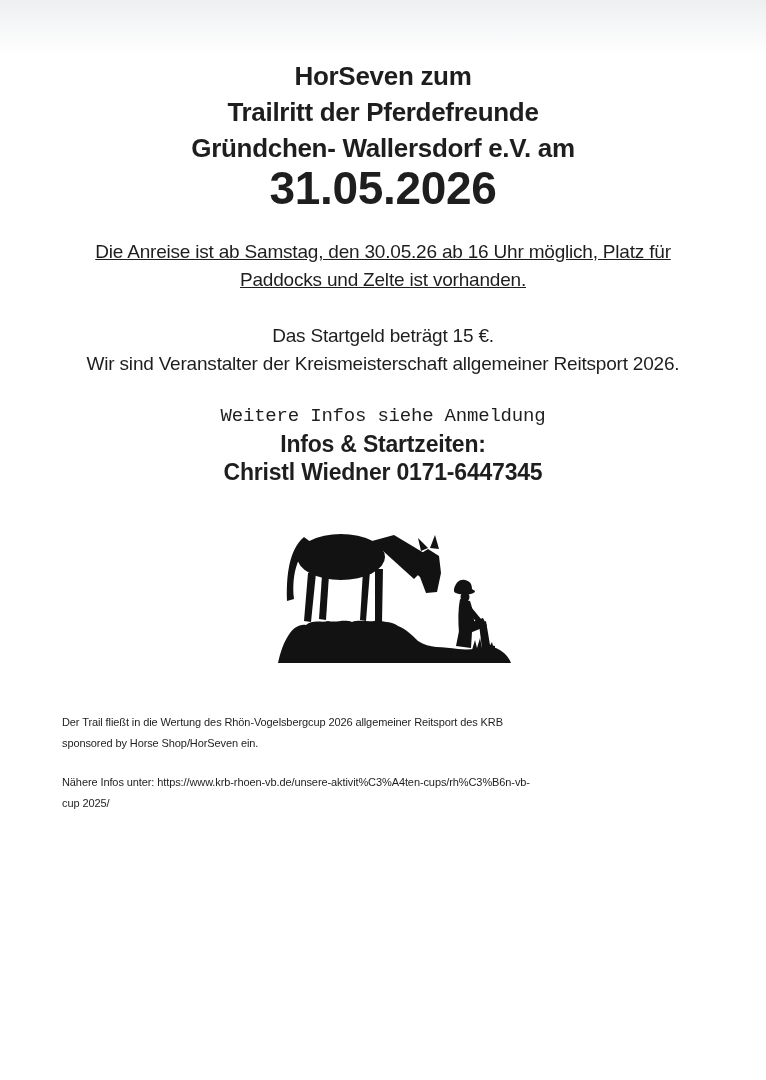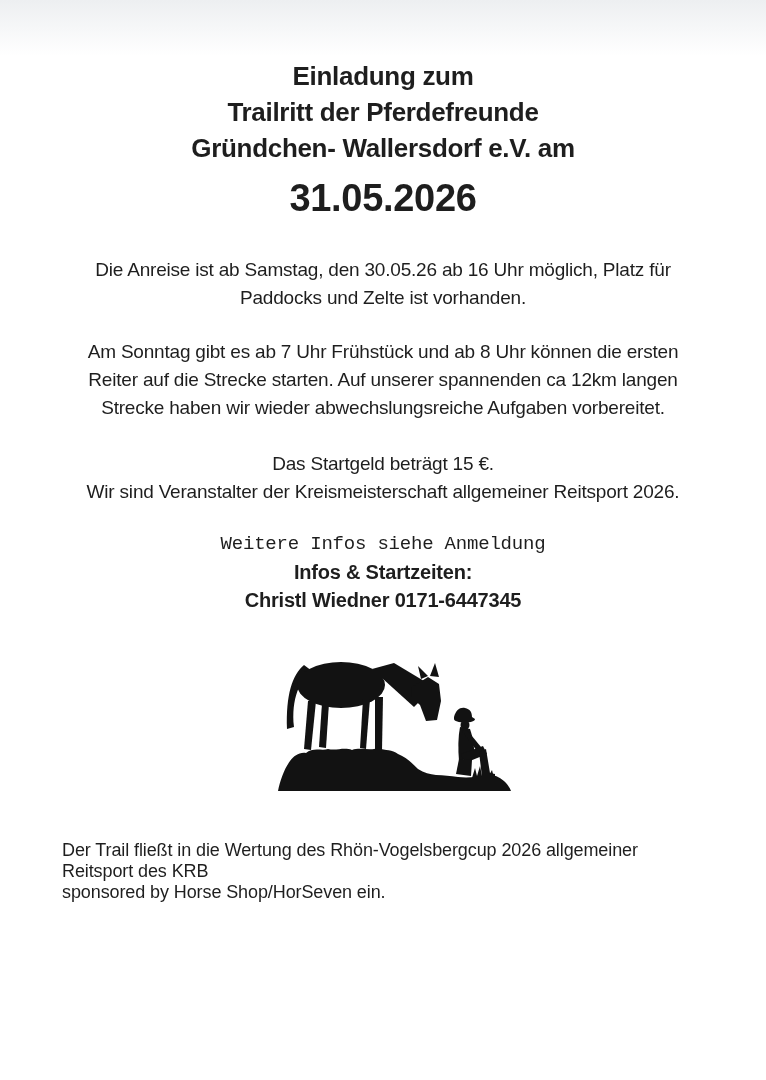--- a/index.html
+++ b/index.html
@@ -24,80 +24,77 @@
   }
   .pre { white-space: pre-line; }
   .title {
     margin: 0;
     font-size: 26px;
     font-weight: 700;
     line-height: 36px;
     letter-spacing: -0.3px;
   }
   .date {
-    margin: 10px;
-    font-size: 38px;
+    margin: 0;
+    font-size: 46px;
     font-weight: 700;
     line-height: 44px;
     letter-spacing: -0.3px;
   }
   .body-par {
     margin: 0 40px;
     font-size: 19px;
     line-height: 28px;
     letter-spacing: -0.2px;
   }
-  .m-arrival   { margin-top: 36px; }
+  .m-arrival   { margin-top: 28px; text-decoration: underline; }
   .m-sunday    { margin-top: 26px; }
   .m-fee       { margin-top: 28px; }
   .m-champ     { }
   .m-more      { margin-top: 24px; font-family: Liberation Mono, monospace; }
   .m-contact   { margin-top: 23px; }
   .contact {
-    font-size: 20px;
+    font-size: 23px;
     font-weight: 700;
     line-height: 28px;
     letter-spacing: -0.2px;
     margin: 0;
   }
   .illustration {
     margin: 43px auto 0;
     width: 233px; height: 135px;
     transform: translateX(11px);
   }
   .footer-par {
     margin: 0;
     padding: 0 56px 0 62px;
     text-align: left;
-    font-size: 18px;
+    font-size: 11px;
     line-height: 21px;
     letter-spacing: -0.1px;
   }
   .m-foot1 { margin-top: 48px; }
   .m-foot2 { margin-top: 18px; }
 </style>
 </head>
 <body>
 
 <div class="top-shade"></div>
 
 <div class="flyer">
 
-  <h1 class="title pre">Einladung zum
+  <h1 class="title pre">HorSeven zum
 Trailritt der Pferdefreunde
 Gründchen- Wallersdorf e.V. am</h1>
 
   <div class="date">31.05.2026</div>
 
   <p class="body-par pre m-arrival">Die Anreise ist ab Samstag, den 30.05.26 ab 16 Uhr möglich, Platz für
 Paddocks und Zelte ist vorhanden.</p>
 
-  <p class="body-par pre m-sunday">Am Sonntag gibt es ab 7 Uhr Frühstück und ab 8 Uhr können die ersten
-Reiter auf die Strecke starten. Auf unserer spannenden ca 12km langen
-Strecke haben wir wieder abwechslungsreiche Aufgaben vorbereitet.</p>
 
   <p class="body-par m-fee">Das Startgeld beträgt 15 €.</p>
 
   <p class="body-par m-champ">Wir sind Veranstalter der Kreismeisterschaft allgemeiner Reitsport 2026.</p>
 
   <p class="body-par m-more">Weitere Infos siehe Anmeldung</p>
 
   <p class="contact m-contact">Infos &amp; Startzeiten:</p>
   <p class="contact">Christl Wiedner 0171-6447345</p>
 
@@ -143,14 +140,16 @@
         <polygon points="201,95 208,92 212,116 217,117 217,120 204,120"></polygon>
 
         <polygon points="181,102 194,103 193,119 178,117"></polygon>
       </g>
     </svg>
   </div>
 
   <p class="footer-par pre m-foot1">Der Trail fließt in die Wertung des Rhön-Vogelsbergcup 2026 allgemeiner Reitsport des KRB
 sponsored by Horse Shop/HorSeven ein.</p>
 
+  <p class="footer-par pre m-foot2">Nähere Infos unter: https://www.krb-rhoen-vb.de/unsere-aktivit%C3%A4ten-cups/rh%C3%B6n-vb-
+cup 2025/</p>
 
 </div>
 
 </body></html>

